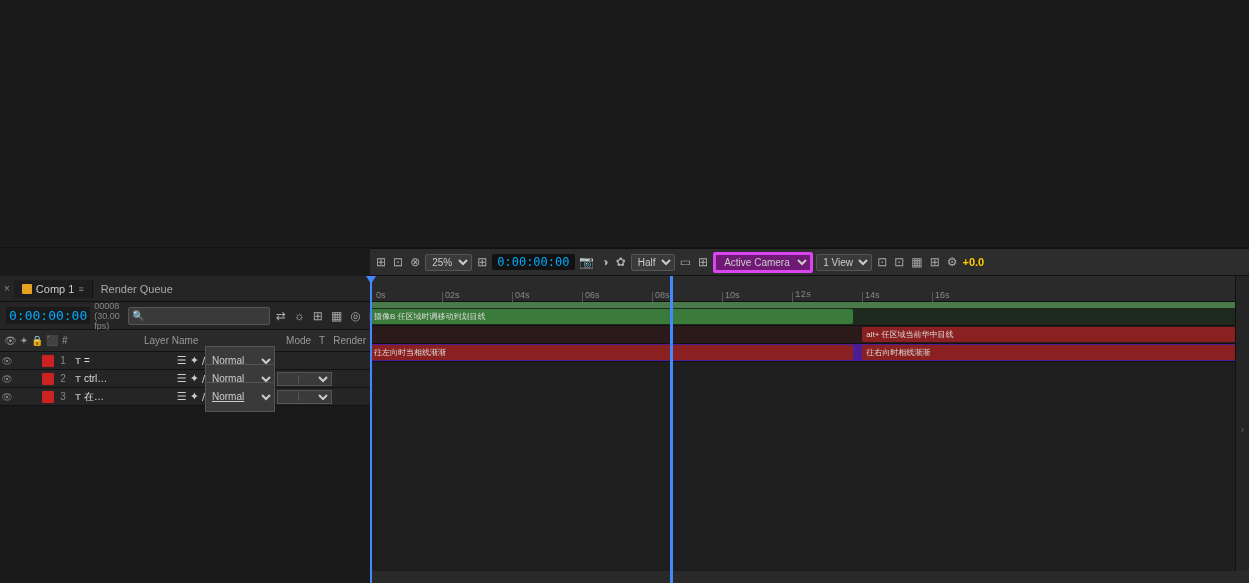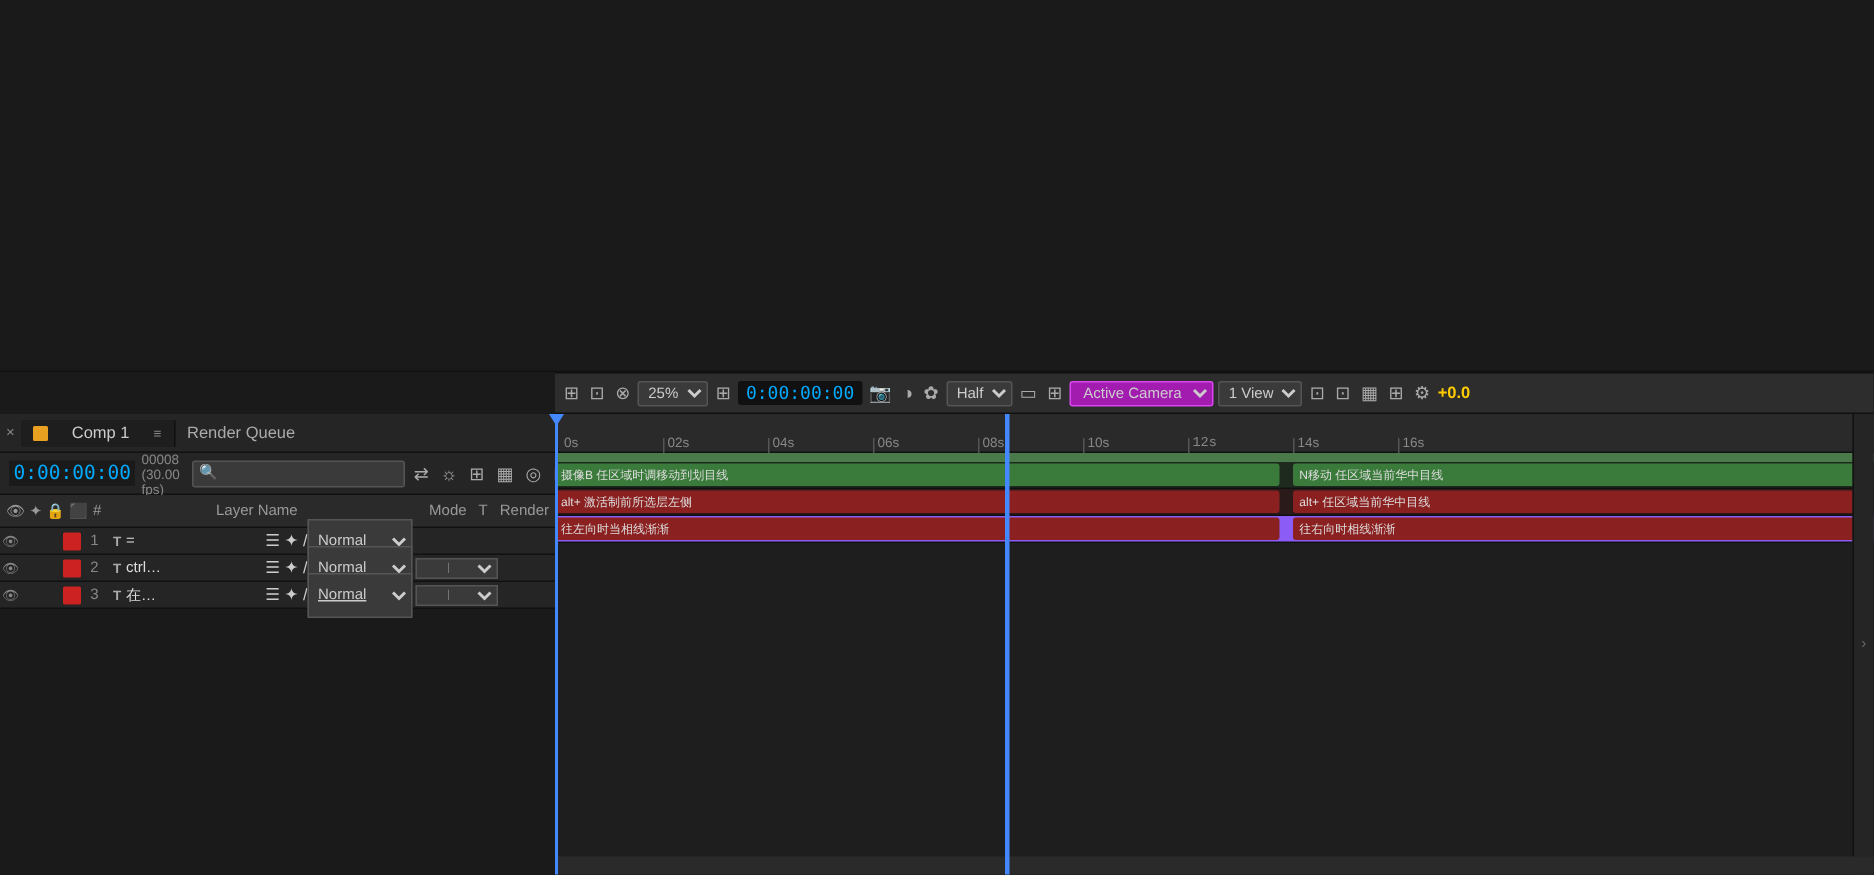--- a/index.html
+++ b/index.html
@@ -61,23 +61,23 @@
     .viewer-toolbar .quality-select {
       background: #3a3a3a;
       color: #ccc;
       border: 1px solid #555;
       font-size: 10px;
       padding: 1px 2px;
       border-radius: 2px;
     }
 
     .viewer-toolbar .camera-select {
-      background: #a21caf;
+      background: #701a75;
       color: #ccc;
-      border: 1px solid #d946ef;
+      border: 3px solid #d946ef;
       font-size: 10px;
       padding: 1px 4px;
       border-radius: 2px;
     }
 
     .viewer-toolbar .view-select {
       background: #3a3a3a;
       color: #ccc;
       border: 1px solid #555;
       font-size: 10px;
@@ -107,21 +107,21 @@
     .comp-tab-close {
       color: #888;
       padding: 0 4px;
       cursor: pointer;
       font-size: 10px;
     }
 
     .comp-tab {
       display: flex;
       align-items: center;
-      gap: 16px;
+      gap: 4px;
       padding: 3px 8px;
       background: #1e1e1e;
       border-right: 1px solid #111;
       cursor: pointer;
     }
 
     .comp-tab .tab-color {
       width: 10px;
       height: 10px;
       background: #e8a020;
@@ -369,21 +369,21 @@
     .track-row {
       position: absolute;
       left: 0;
       right: 0;
       height: 18px;
       border-bottom: 1px solid #111;
     }
 
     .track-row.t1 { top: 0; background: #1f2a1f; }
     .track-row.t2 { top: 18px; background: #2a1a1a; }
-    .track-row.t3 { top: 36px; background: #8b5cf6; font-family: Liberation Serif, serif; }
+    .track-row.t3 { top: 36px; background: #4c1d95; font-family: Liberation Serif, serif; }
 
     .track-bar {
       position: absolute;
       top: 1px;
       height: 15px;
       border-radius: 2px;
       display: flex;
       align-items: center;
       overflow: hidden;
     }
@@ -635,29 +635,23 @@
   <div class="work-area-bar"></div>
 
   <div class="playhead" style="left: 0px;"></div>
 
   <div class="timeline-tracks">
 
     <div class="track-row t1">
       <div class="track-bar green" style="left:0; width:55%;">
         <span class="track-bar-text">摄像B   任区域时调移动到划目线</span>
       </div>
-      <div class="track-bar green" style="left:56%; width:43%;">
-        <span class="track-bar-text">N移动  任区域当前华中目线</span>
-      </div>
     </div>
 
     <div class="track-row t2">
-      <div class="track-bar red" style="left:0; width:55%;">
-        <span class="track-bar-text">alt+ 激活制前所选层左侧</span>
-      </div>
       <div class="track-bar red" style="left:56%; width:43%;">
         <span class="track-bar-text">alt+ 任区域当前华中目线</span>
       </div>
     </div>
 
     <div class="track-row t3">
       <div class="track-bar red" style="left:0; width:55%;">
         <span class="track-bar-text">往左向时当相线渐渐</span>
       </div>
       <div class="track-bar red" style="left:56%; width:43%;">

